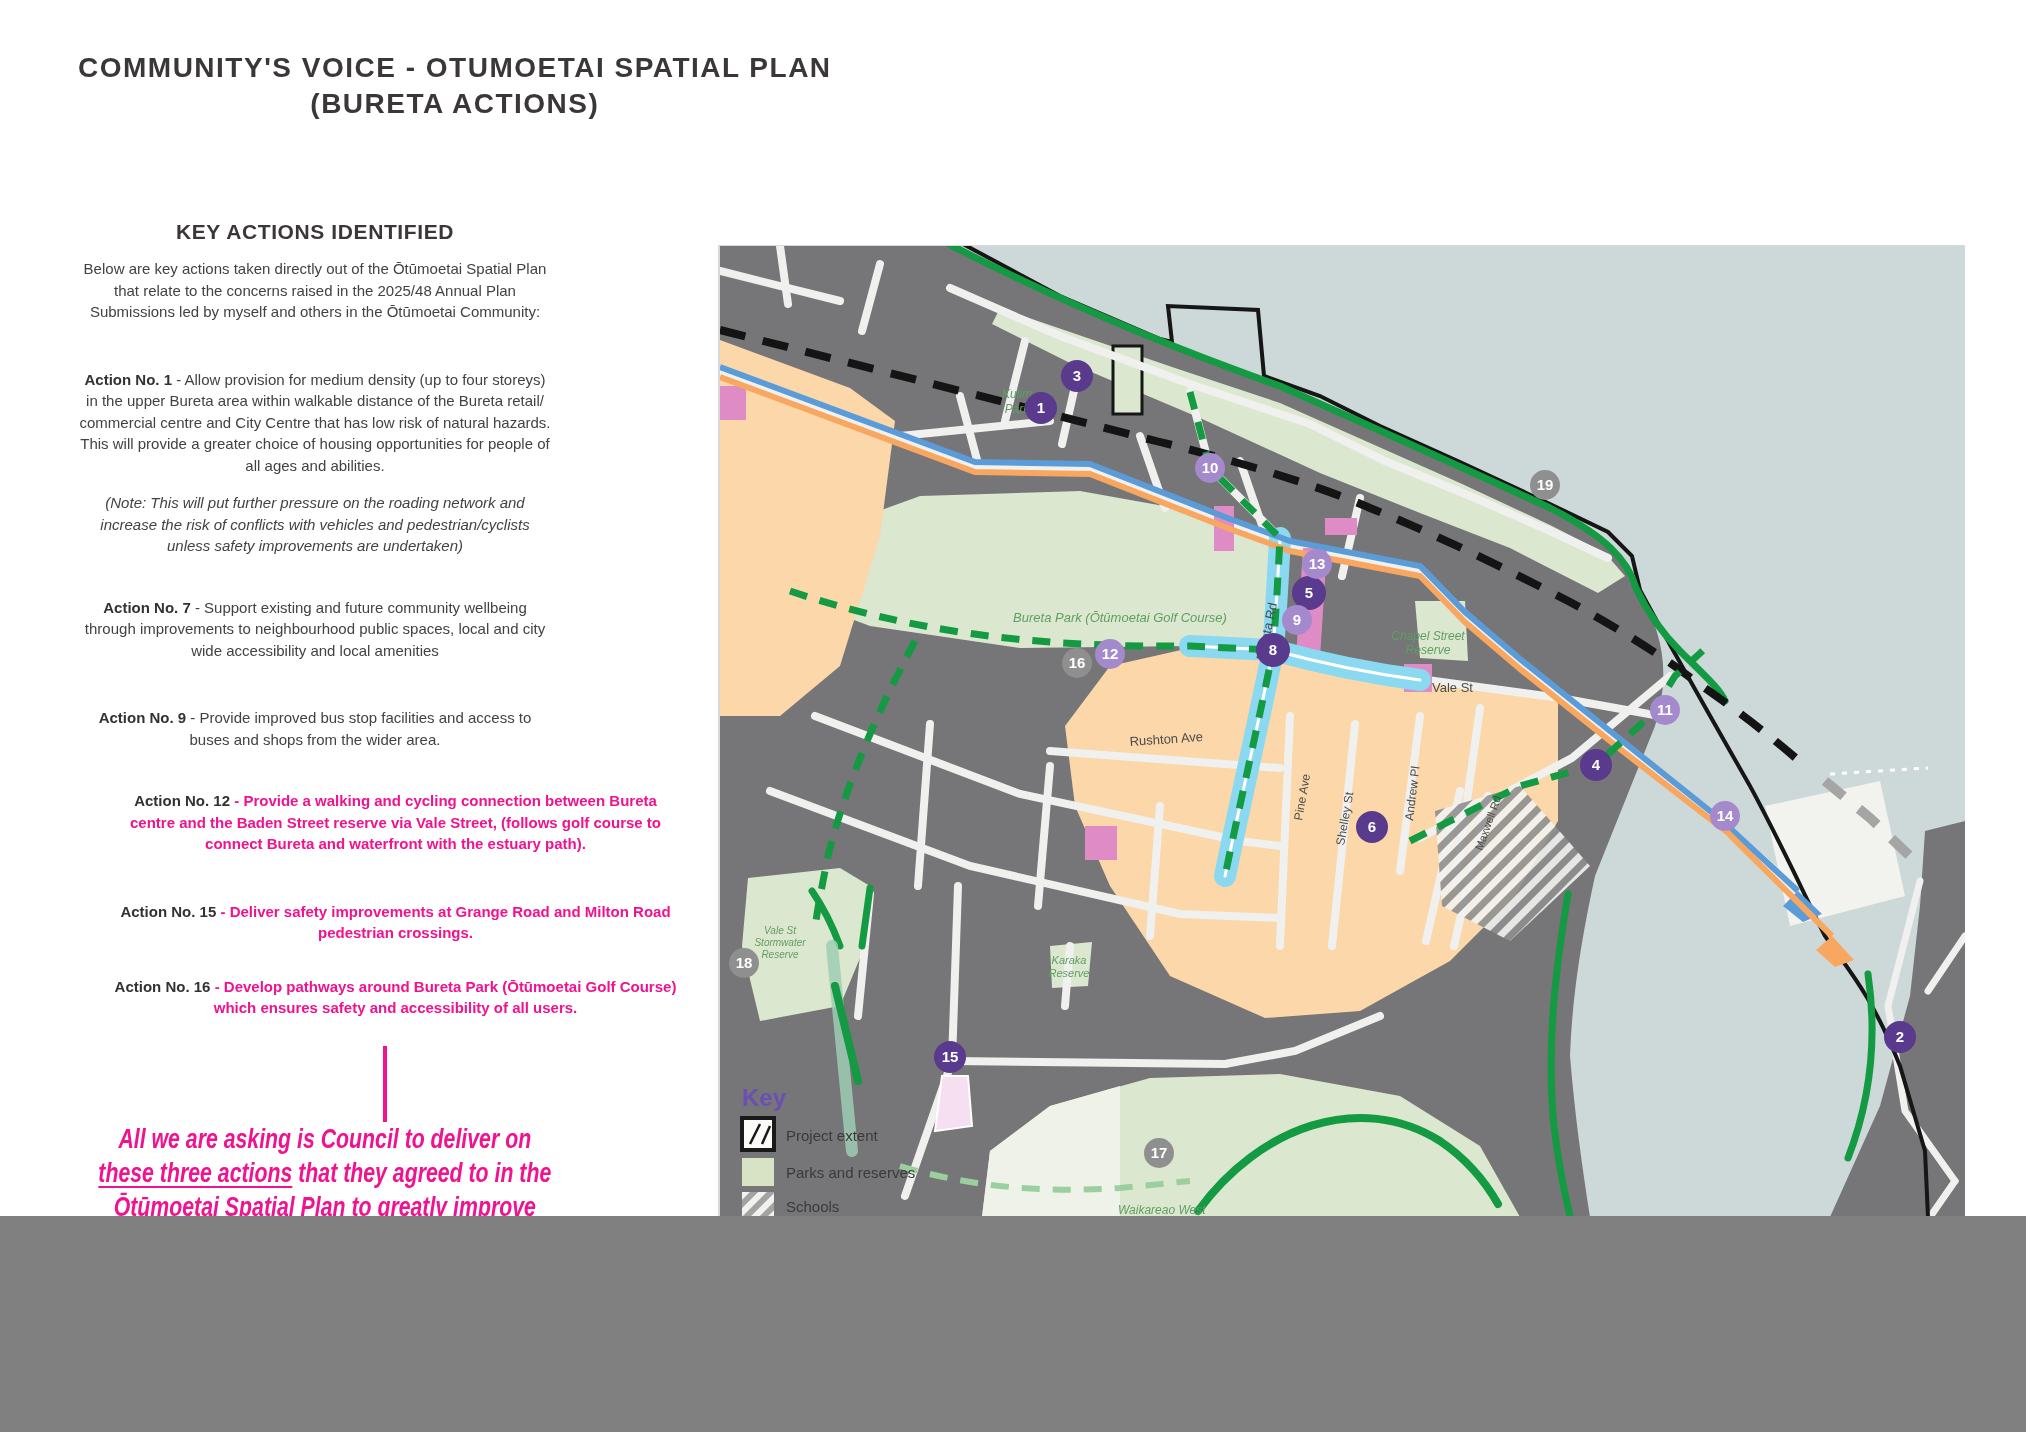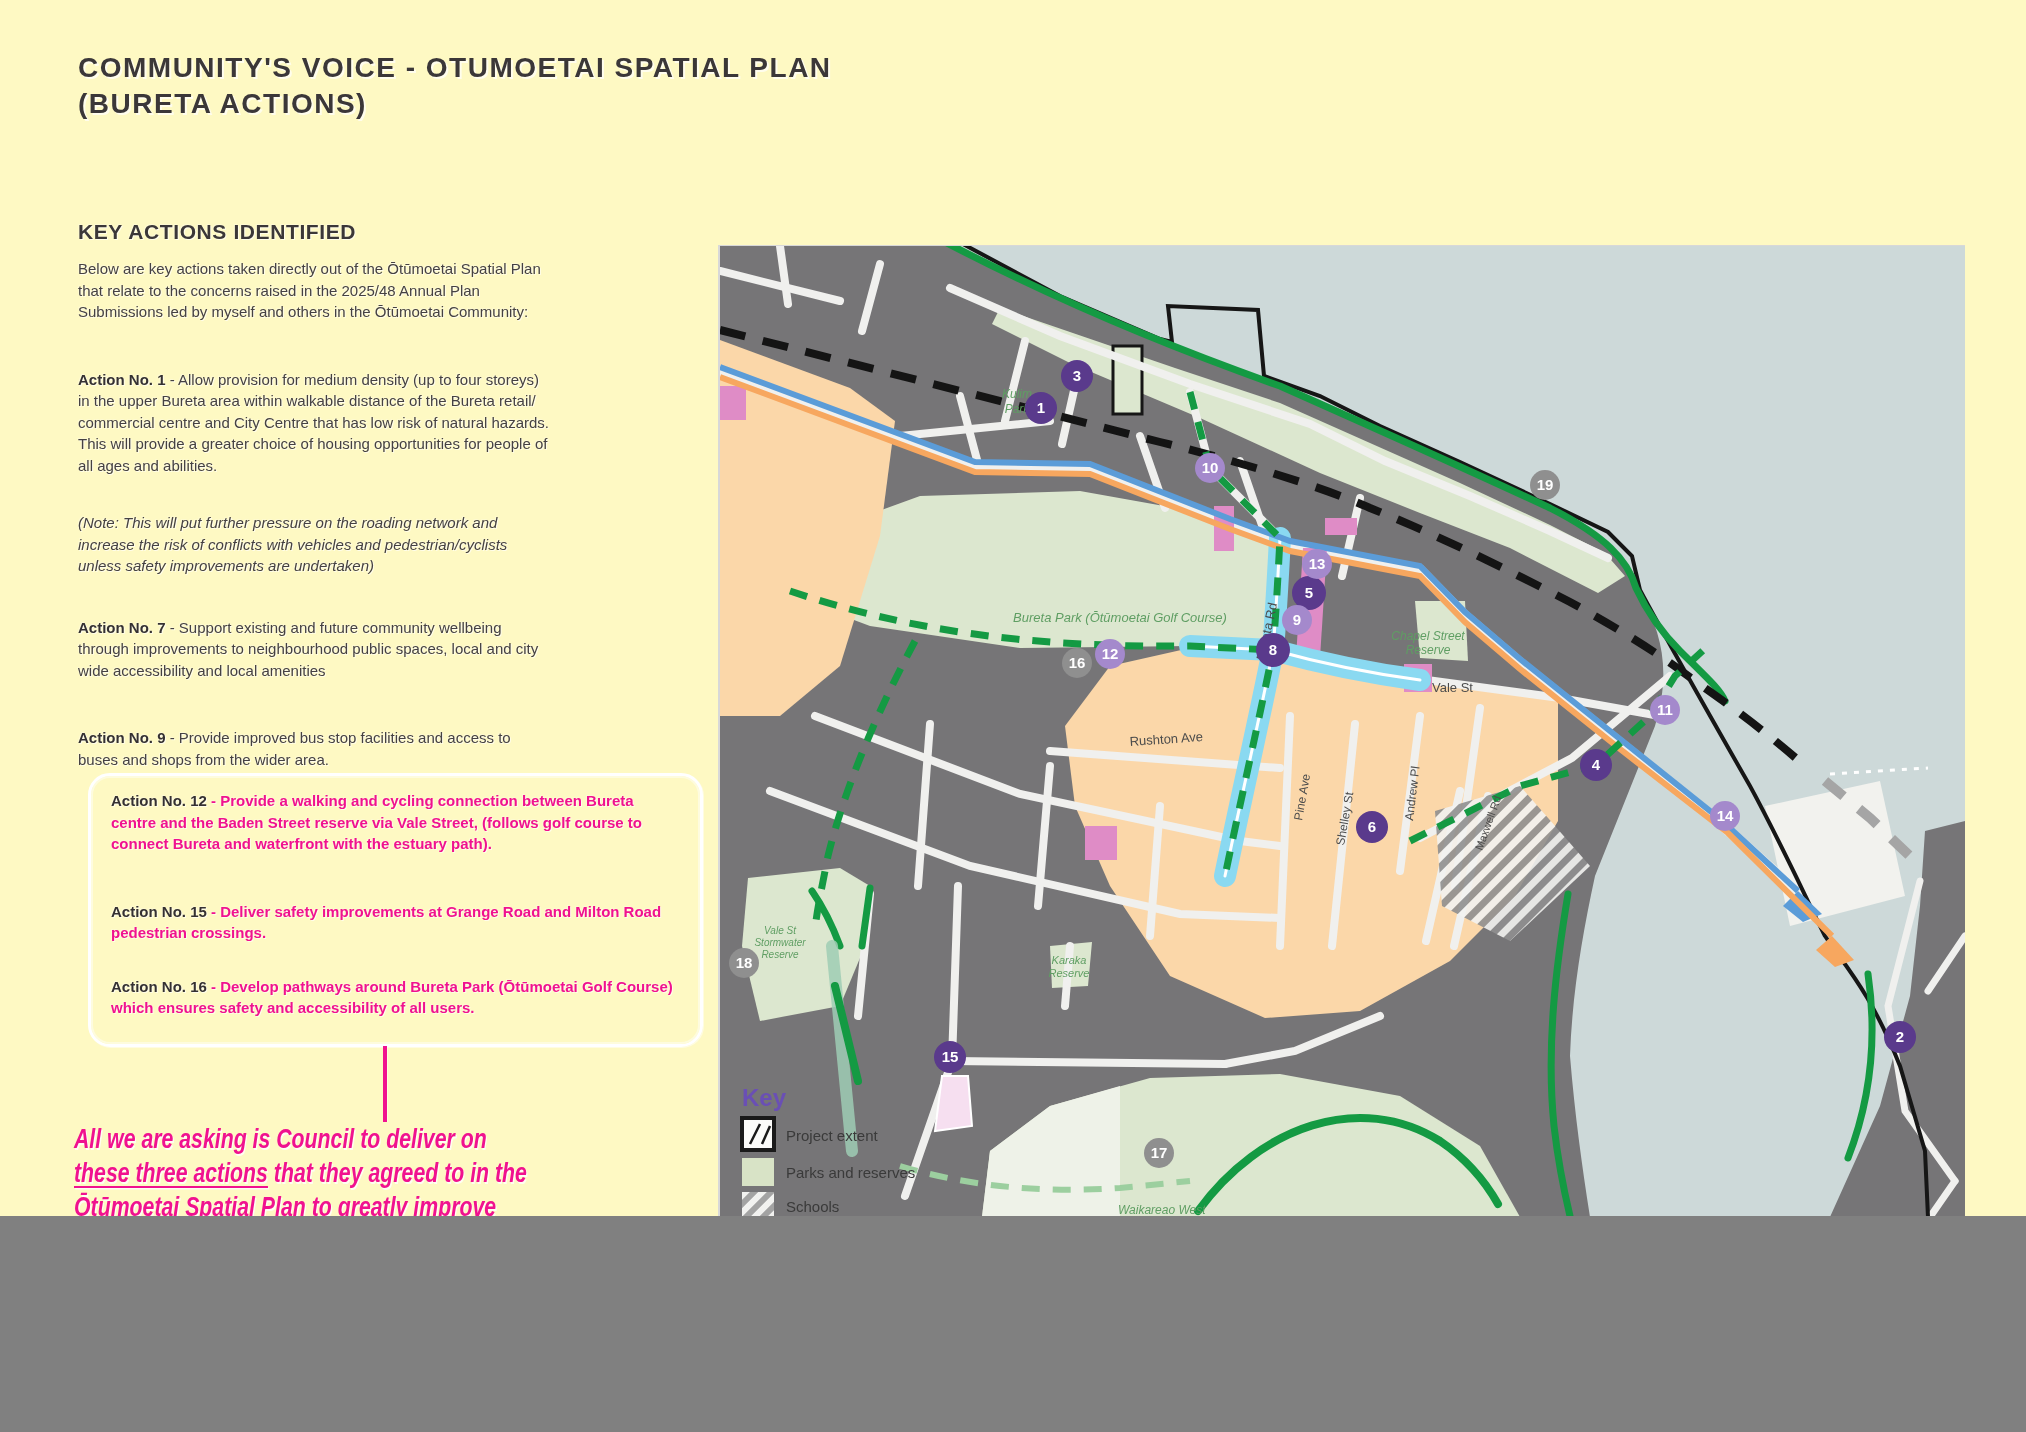--- a/index.html
+++ b/index.html
@@ -1,17 +1,17 @@
 <!DOCTYPE html>
 <html><head>
 <meta charset="utf-8">
 <style>
   html,body{margin:0;padding:0;background:#808080;}
-  #page{position:relative;width:2026px;height:1216px;background:#fef9c3;overflow:hidden;
-        font-family:"Liberation Sans",sans-serif;color:#454142;}
+  #page{position:relative;width:2026px;height:1216px;background:#ffffff;overflow:hidden;
+        font-family:"Liberation Sans",sans-serif;color:#454142;text-align:center;}
   .halo{text-shadow:1px 1px 0 rgba(255,255,255,.65),-1px -1px 0 rgba(255,255,255,.28);}
   #title{position:absolute;left:78px;top:50px;font-size:28px;line-height:36px;font-weight:bold;
          letter-spacing:1.5px;color:#3b3738;text-shadow:2px 2px 0 rgba(255,255,255,.7);}
   #left-col{position:absolute;left:78px;top:208px;width:474px;}
   #key-heading{font-size:21px;font-weight:bold;letter-spacing:.6px;color:#3b3738;margin:12px 0 14px 0;}
   .para{font-size:15px;line-height:21.5px;margin:0;}
   .sp{height:46px;}
   .sp2{height:40px;}
   .note{font-style:italic;}
   b.lbl{color:#353132;}
@@ -45,21 +45,21 @@
   <div id="title">
     <div>COMMUNITY'S VOICE - OTUMOETAI SPATIAL PLAN</div>
     <div>(BURETA ACTIONS)</div>
   </div>
 
   <div id="left-col">
     <h2 id="key-heading" class="halo">KEY ACTIONS IDENTIFIED</h2>
     <p class="para halo">Below are key actions taken directly out of the Ōtūmoetai Spatial Plan that relate to the concerns raised in the 2025/48 Annual Plan Submissions led by myself and others in the Ōtūmoetai Community:</p>
     <div class="sp"></div>
     <p class="para halo"><b class="lbl">Action No. 1</b><span> - Allow provision for medium density (up to four storeys) in the upper Bureta area within walkable distance of the Bureta retail/ commercial centre and City Centre that has low risk of natural hazards. This will provide a greater choice of housing opportunities for people of all ages and abilities.</span></p>
-    <p class="para note halo" style="margin-top:36px;">(Note: This will put further pressure on the roading network and increase the risk of conflicts with vehicles and pedestrian/cyclists unless safety improvements are undertaken)</p>
+    <p class="para note halo" style="margin-top:16px;">(Note: This will put further pressure on the roading network and increase the risk of conflicts with vehicles and pedestrian/cyclists unless safety improvements are undertaken)</p>
     <div class="sp2"></div>
     <p class="para halo"><b class="lbl">Action No. 7</b><span> - Support existing and future community wellbeing through improvements to neighbourhood public spaces, local and city wide accessibility and local amenities</span></p>
     <div class="sp"></div>
     <p class="para halo"><b class="lbl">Action No. 9</b><span> - Provide improved bus stop facilities and access to buses and shops from the wider area.</span></p>
   </div>
 
   <div id="pink-box">
     <p class="para halo"><b class="lbl">Action No. 12</b><span class="pink"> - Provide a walking and cycling connection between Bureta centre and the Baden Street reserve via Vale Street, (follows golf course to connect Bureta and waterfront with the estuary path).</span></p>
     <p class="para halo" style="margin-top:46px;"><b class="lbl">Action No. 15</b><span class="pink"> - Deliver safety improvements at Grange Road and Milton Road pedestrian crossings.</span></p>
     <p class="para halo" style="margin-top:32px;"><b class="lbl">Action No. 16</b><span class="pink"> - Develop pathways around Bureta Park (Ōtūmoetai Golf Course) which ensures safety and accessibility of all users.</span></p>

